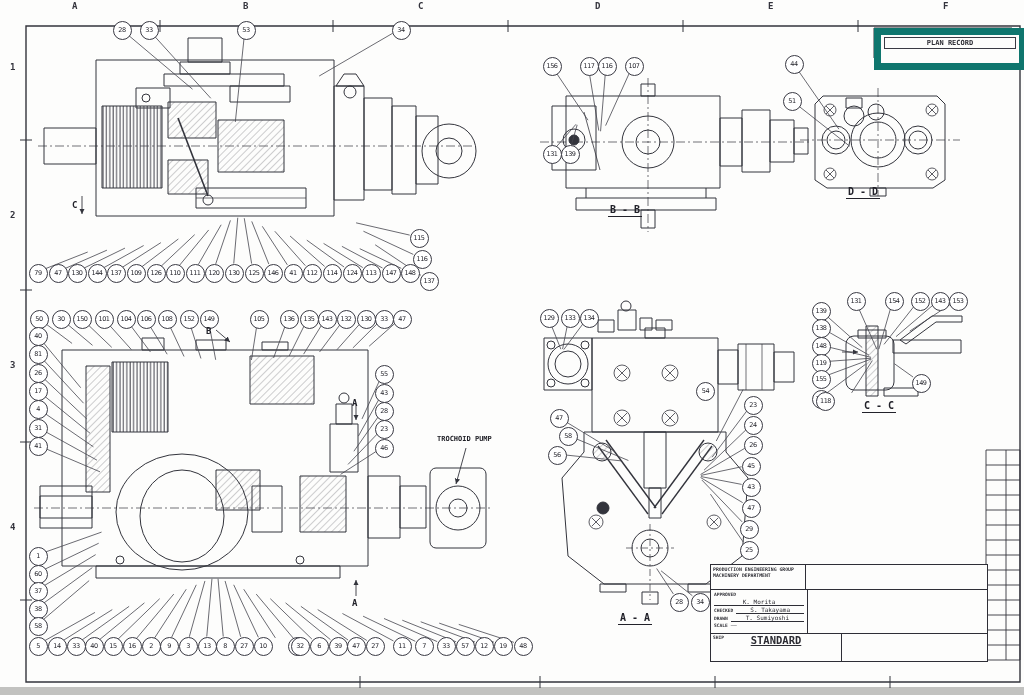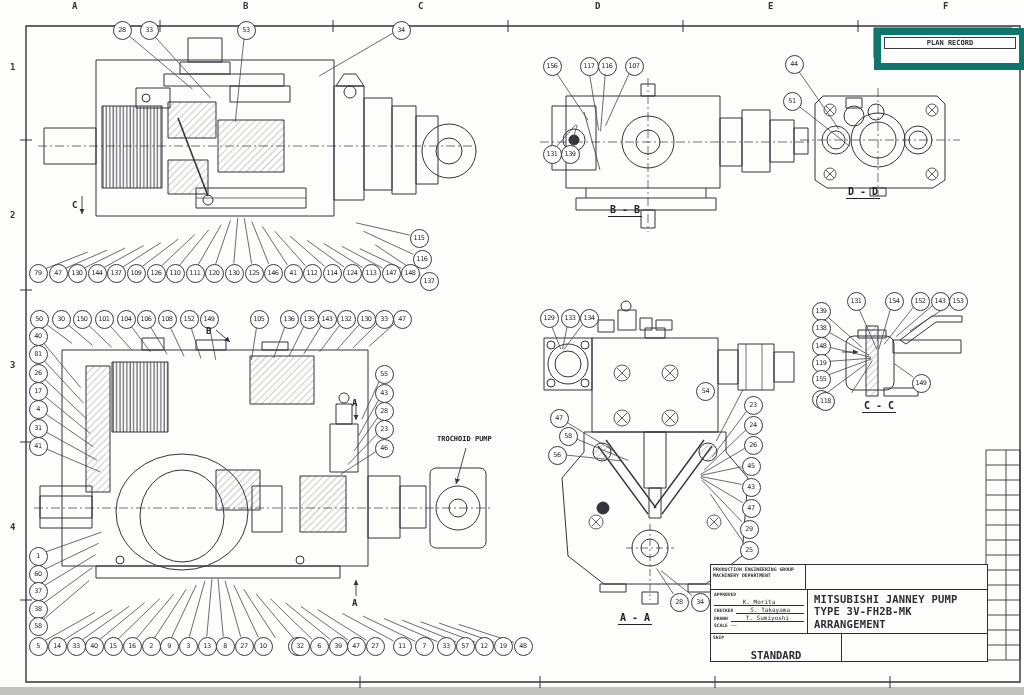--- a/index.html
+++ b/index.html
@@ -22,21 +22,21 @@
   .tb{position:absolute;left:710px;top:564px;width:276px;height:96px;border:1.4px solid #2e2e36;background:#fdfdfc;z-index:6;display:flex;flex-direction:column;}
   .tb .r1{display:flex;height:24px;border-bottom:1px solid #2e2e36;}
   .tb .r1 .dept{width:90px;border-right:1px solid #2e2e36;padding:2px 2px;font:4.8px "DejaVu Sans Mono",monospace;line-height:6px;font-weight:bold;}
   .tb .r2{display:flex;flex:1;}
   .tb .sig{width:90px;border-right:1px solid #2e2e36;padding:1px 3px;font:5px "DejaVu Sans Mono",monospace;line-height:7px;}
   .tb .sig .lab{font-size:4.6px;font-weight:bold;}
   .tb .sig .name{display:flex;gap:3px;align-items:baseline;}
   .tb .sig .nm{font-size:6px;border-bottom:0.8px solid #2e2e36;flex:1;text-align:center;}
   .tb .ttl{flex:1;padding:3px 6px;font:bold 10.5px "DejaVu Sans Mono",monospace;line-height:12.5px;letter-spacing:0.2px;}
   .tb .r3{display:flex;height:27px;border-top:1px solid #2e2e36;}
-  .tb .cellL{width:130px;border-right:1px solid #2e2e36;position:relative;display:flex;align-items:flex-end;justify-content:center;font:bold 10.5px "DejaVu Sans Mono",monospace;}
+  .tb .cellL{width:130px;border-right:1px solid #2e2e36;position:relative;display:flex;align-items:flex-start;justify-content:center;font:bold 10.5px "DejaVu Sans Mono",monospace;text-decoration:underline;}
   .tb .cellR{flex:1;position:relative;display:flex;align-items:center;justify-content:center;font:bold 11px "DejaVu Sans Mono",monospace;gap:10px;}
   .tinyhdr{position:absolute;top:1px;left:2px;font:4.6px "DejaVu Sans Mono",monospace;font-weight:bold;}
   .tinyhdr2{position:absolute;top:1px;left:60px;font:4.6px "DejaVu Sans Mono",monospace;font-weight:bold;}
   .tri{font-size:10px;font-weight:normal;}
   .bottomstrip{position:absolute;left:660px;top:664px;width:340px;height:16px;z-index:6;
                display:flex;align-items:center;gap:6px;font:5px "DejaVu Sans Mono",monospace;font-weight:bold;color:#2c2c33;}
   .mhi{font:bold 8px "DejaVu Sans",sans-serif;letter-spacing:0.5px;}
   .scanband{position:absolute;left:0;top:687px;width:1024px;height:8px;background:#c2c2c0;z-index:1;}
 </style>
 </head>
@@ -407,25 +407,20 @@
           <span class="nm">S. Takayama</span>
           </div>
         <div class="name">
             <span class="lab">DRAWN</span>
           <span class="nm">T. Sumiyoshi</span>
           </div>
         <div class="name">
             <span class="lab">SCALE</span>
           <span>——</span>
           </div>
-      </div>
-      <div class="ttl">
-        <div>MITSUBISHI JANNEY PUMP</div>
-        <div>TYPE 3V-FH2B-MK</div>
-        <div>ARRANGEMENT</div>
       </div>
     </div>
     <div class="r3">
       <div class="cellL">
         <span class="tinyhdr">SHIP</span>
         <span>STANDARD</span>
       </div>
     </div>
   </div>
 

